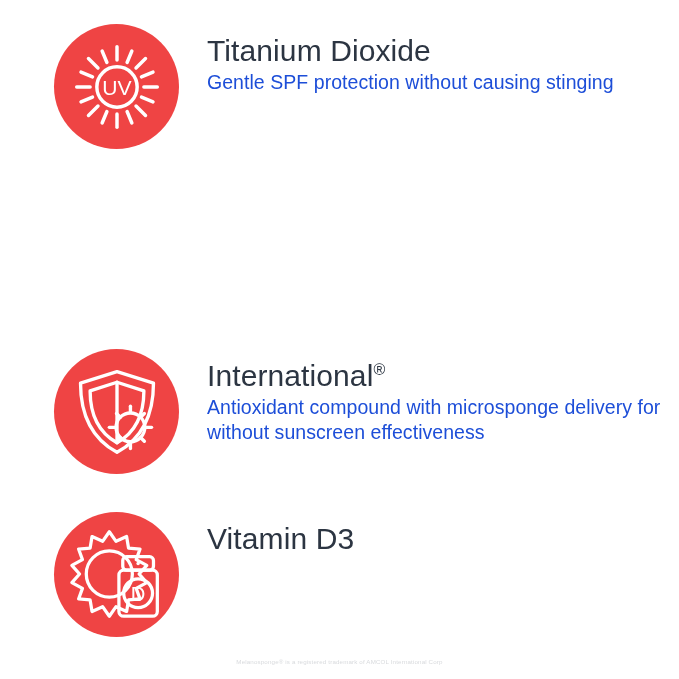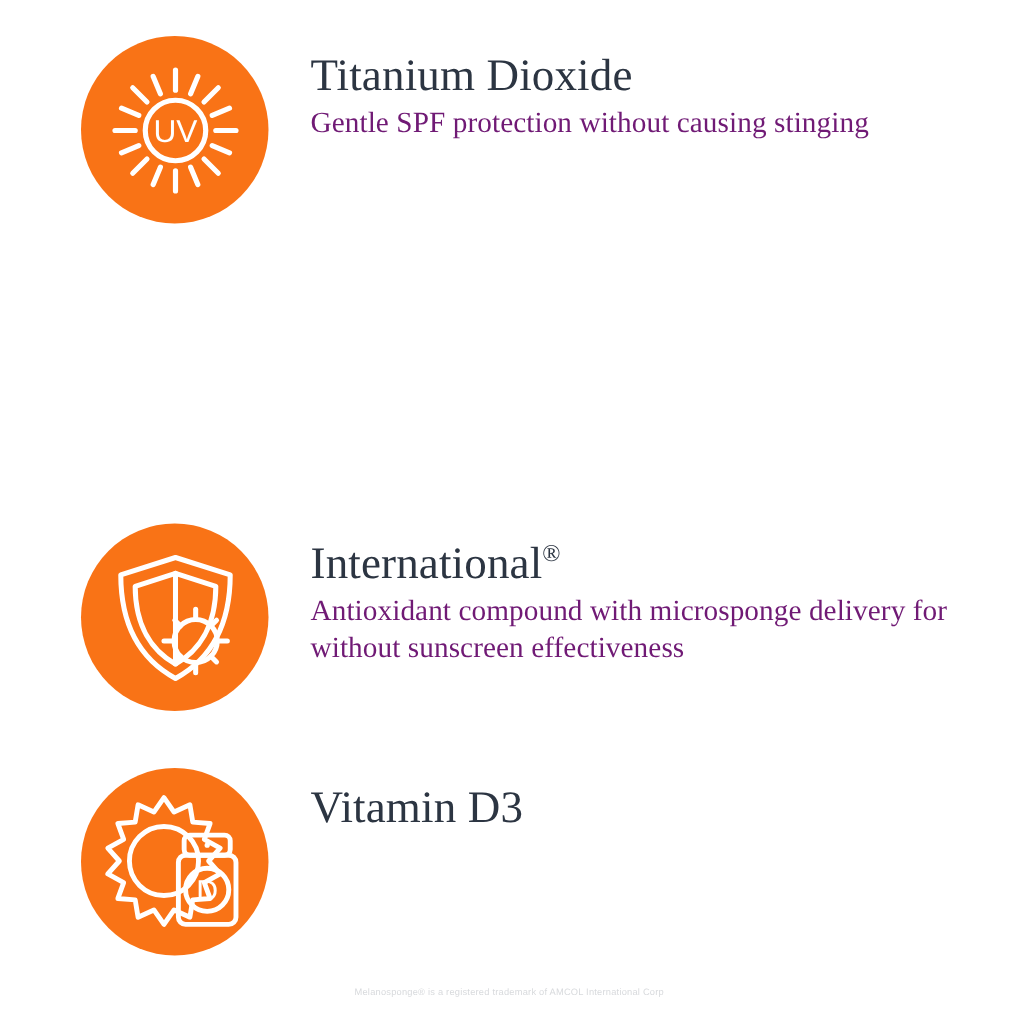--- a/index.html
+++ b/index.html
@@ -33,55 +33,54 @@
   }
   .row-1 { padding-top: 24px; }
   .row-2 { padding-top: 24px; }
   .row-3 { padding-top: 24px; }
   .row-4 { padding-top: 24px; }
 
   .icon-badge {
     width: 125px;
     height: 125px;
     border-radius: 50%;
-    background: #f97316;
+    background: #ef4444;
     flex: 0 0 125px;
     display: flex;
     align-items: center;
     justify-content: center;
   }
   .icon-badge svg {
     display: block;
   }
   .feature-text {
     padding-left: 28px;
     padding-top: 10px;
     flex: 1 1 auto;
     min-width: 0;
-    font-family: Liberation Serif, serif;
   }
   .feature-title {
     font-size: 30px;
     line-height: 1.12;
     font-weight: 400;
     color: #2c3542;
     letter-spacing: 0.1px;
     margin: 0 0 2px 0;
     white-space: nowrap;
   }
   .feature-title .reg {
     font-size: 16px;
     vertical-align: super;
     line-height: 1;
   }
   .feature-desc {
     font-size: 19.5px;
     line-height: 1.32;
     font-weight: 400;
-    color: #701a75;
+    color: #1d4ed8;
     margin: 0;
     letter-spacing: 0.05px;
     max-width: 450px;
   }
   .row-3 .feature-desc { max-width: 470px; }
 
   .footnote {
     position: absolute;
     left: 0;
     top: 658px;

